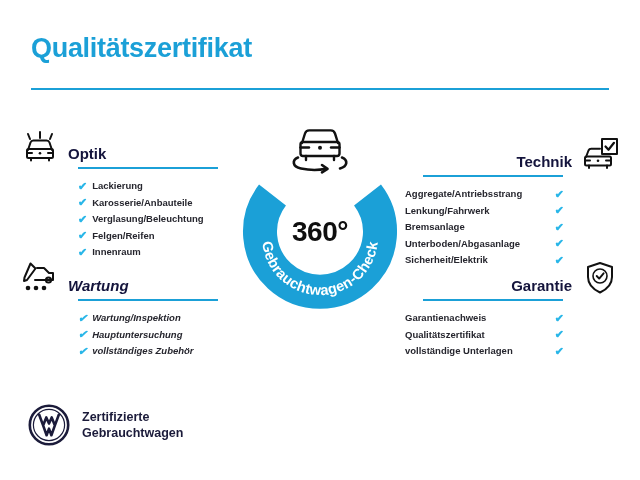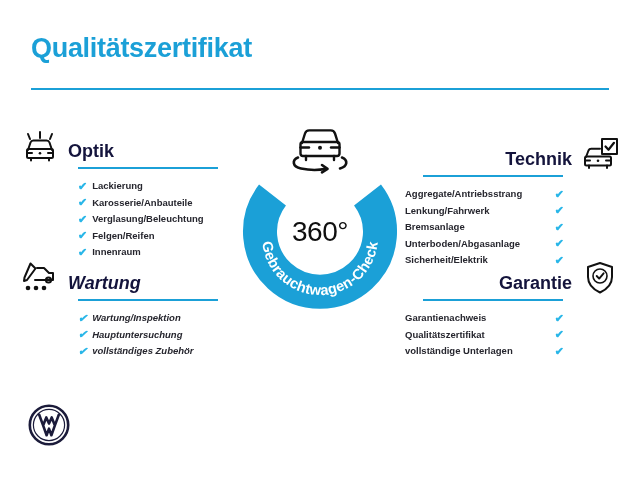--- a/index.html
+++ b/index.html
@@ -54,21 +54,21 @@
 
   .sec-icon {
     width: 40px;
     height: 36px;
     flex: 0 0 40px;
     display: flex;
     align-items: center;
     justify-content: center;
   }
   .sec-title {
-    font-size: 18px;
+    font-size: 15px;
     font-weight: bold;
     color: #14143c;
     padding: 0 8px 2px 8px;
     white-space: nowrap;
   }
 
   .sec-rule {
     height: 2px;
     background: #1ba0d7;
     margin-top: 3px;
@@ -124,21 +124,21 @@
     width: 78px;
     height: 56px;
   }
   .badge-deg {
     position: absolute;
     left: 238px;
     top: 216px;
     width: 164px;
     text-align: center;
     font-size: 28px;
-    font-weight: normal;
+    font-weight: bold;
     color: #0f0f0f;
     letter-spacing: -0.5px;
   }
 
   
   .footer {
     position: absolute;
     left: 28px;
     top: 404px;
     display: flex;
@@ -334,13 +334,17 @@
 
 <div class="footer">
   <span class="vw-mark">
     <svg viewBox="0 0 42 42" width="42" height="42">
       <circle cx="21" cy="21" r="19.2" fill="none" stroke="#1b1b3a" stroke-width="2.6"></circle>
       <circle cx="21" cy="21" r="15.6" fill="none" stroke="#1b1b3a" stroke-width="1.2"></circle>
       <path d="M11.2 10.8 L15.1 21.4 L18.3 13.4 L21 19.6 L23.7 13.4 L26.9 21.4 L30.8 10.8
                M15.1 21.4 L18.6 31.2 L21 24.6 L23.4 31.2 L26.9 21.4" fill="none" stroke="#1b1b3a" stroke-width="2.6" stroke-linejoin="round" stroke-linecap="round"></path>
     </svg>
   </span>
+  <span class="vw-text">
+    <span>Zertifizierte</span><br>
+    <span>Gebrauchtwagen</span>
+  </span>
 </div>
 
 </body></html>

